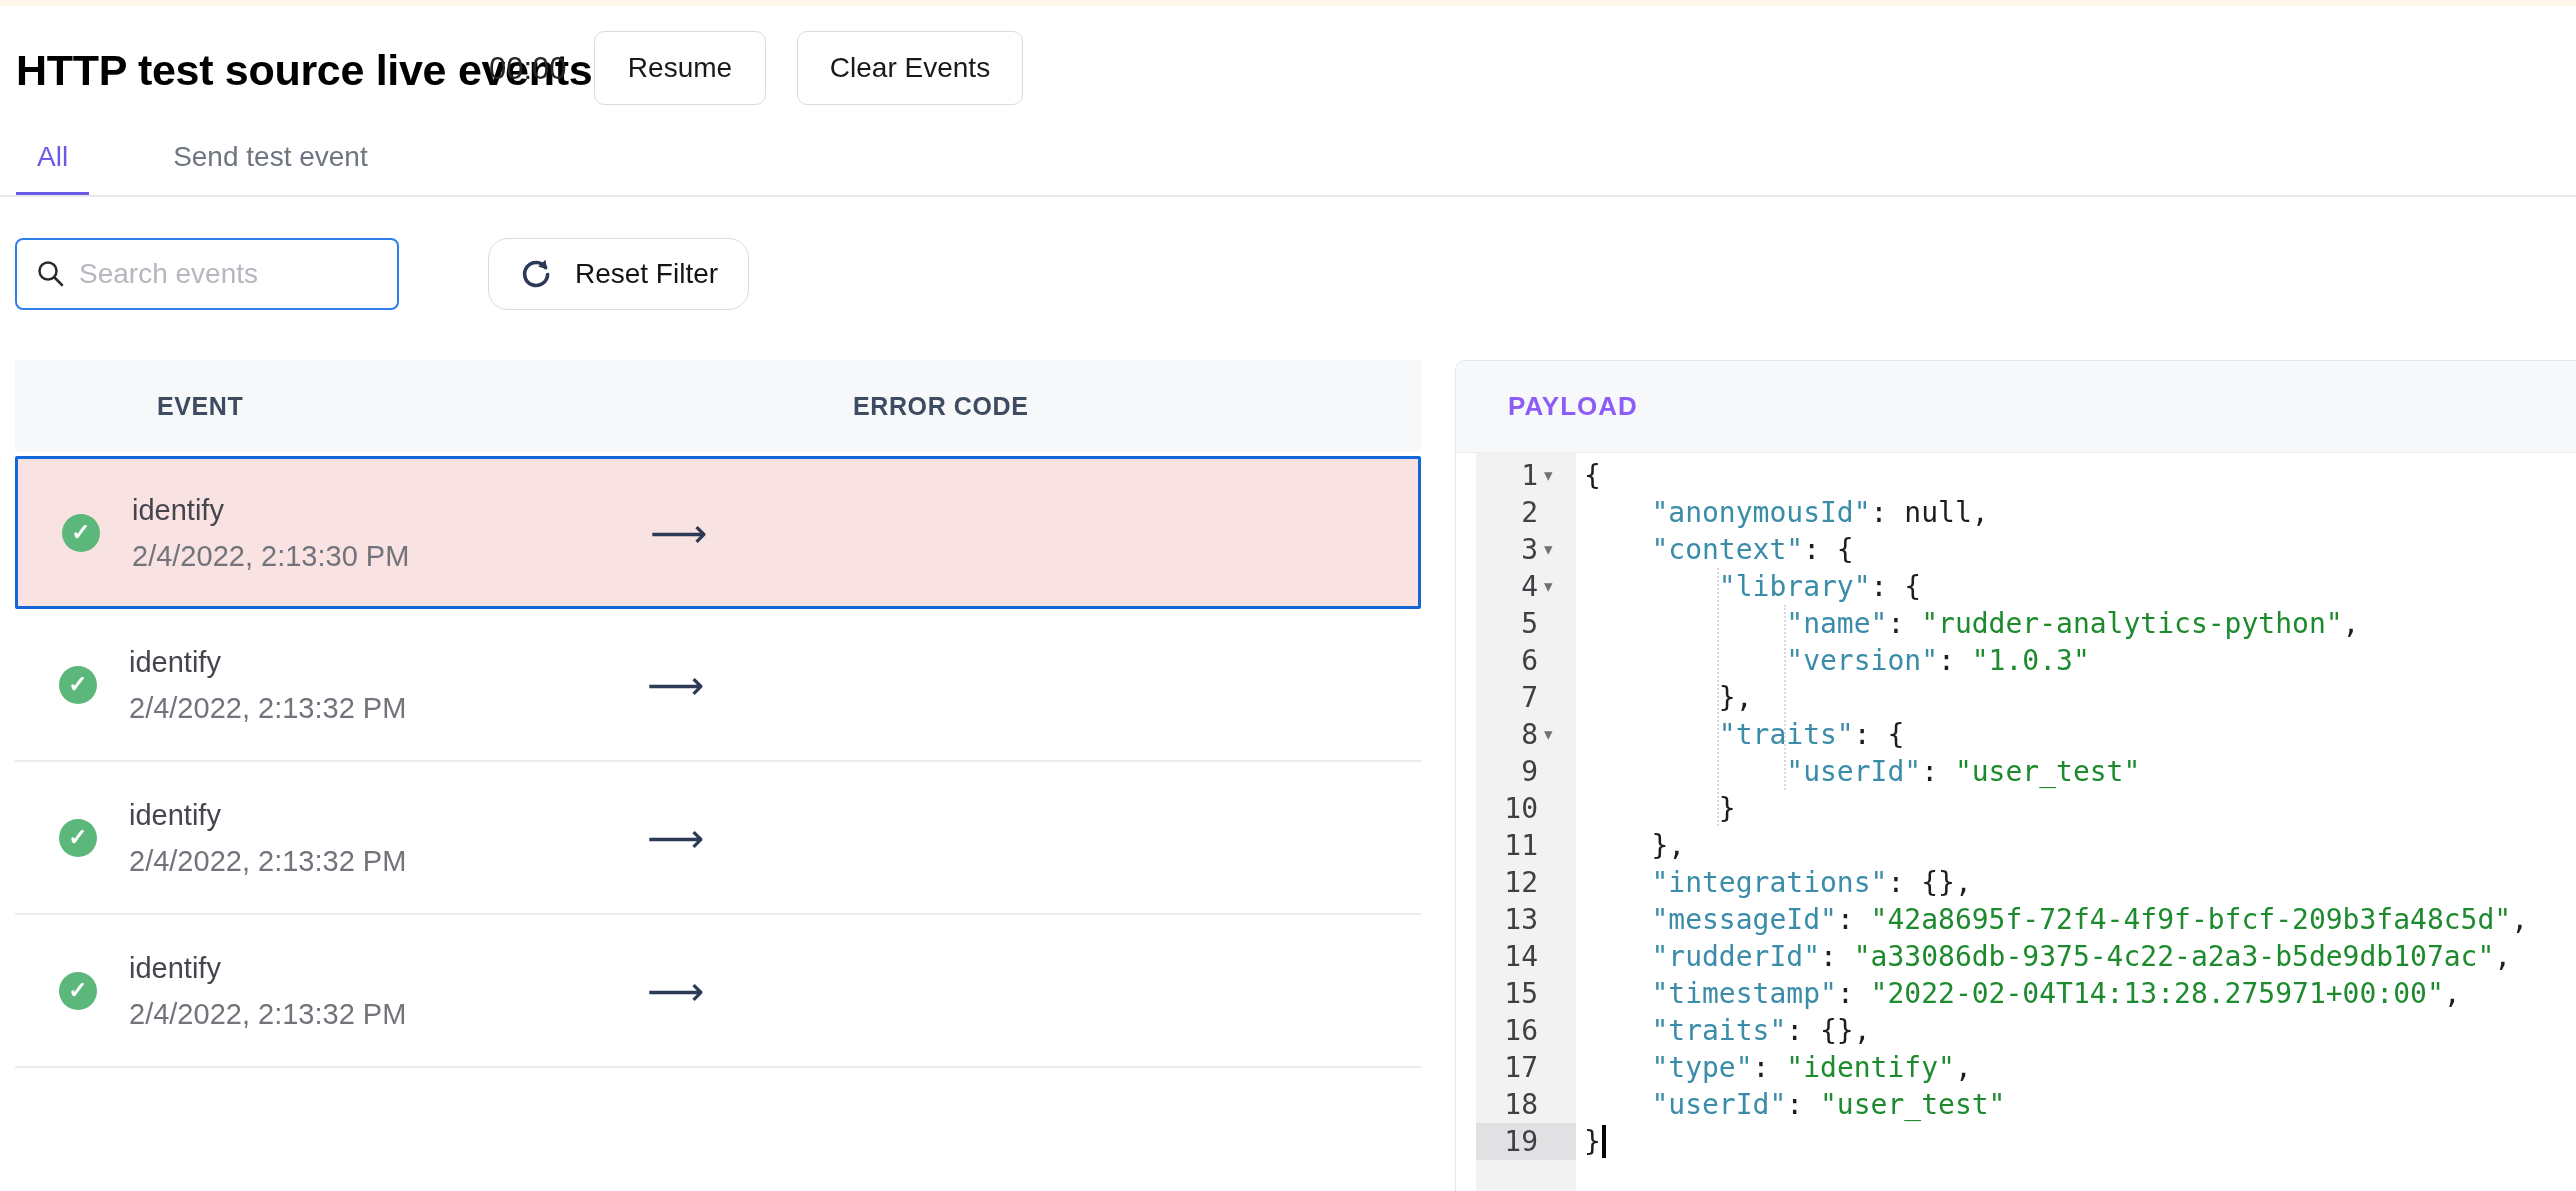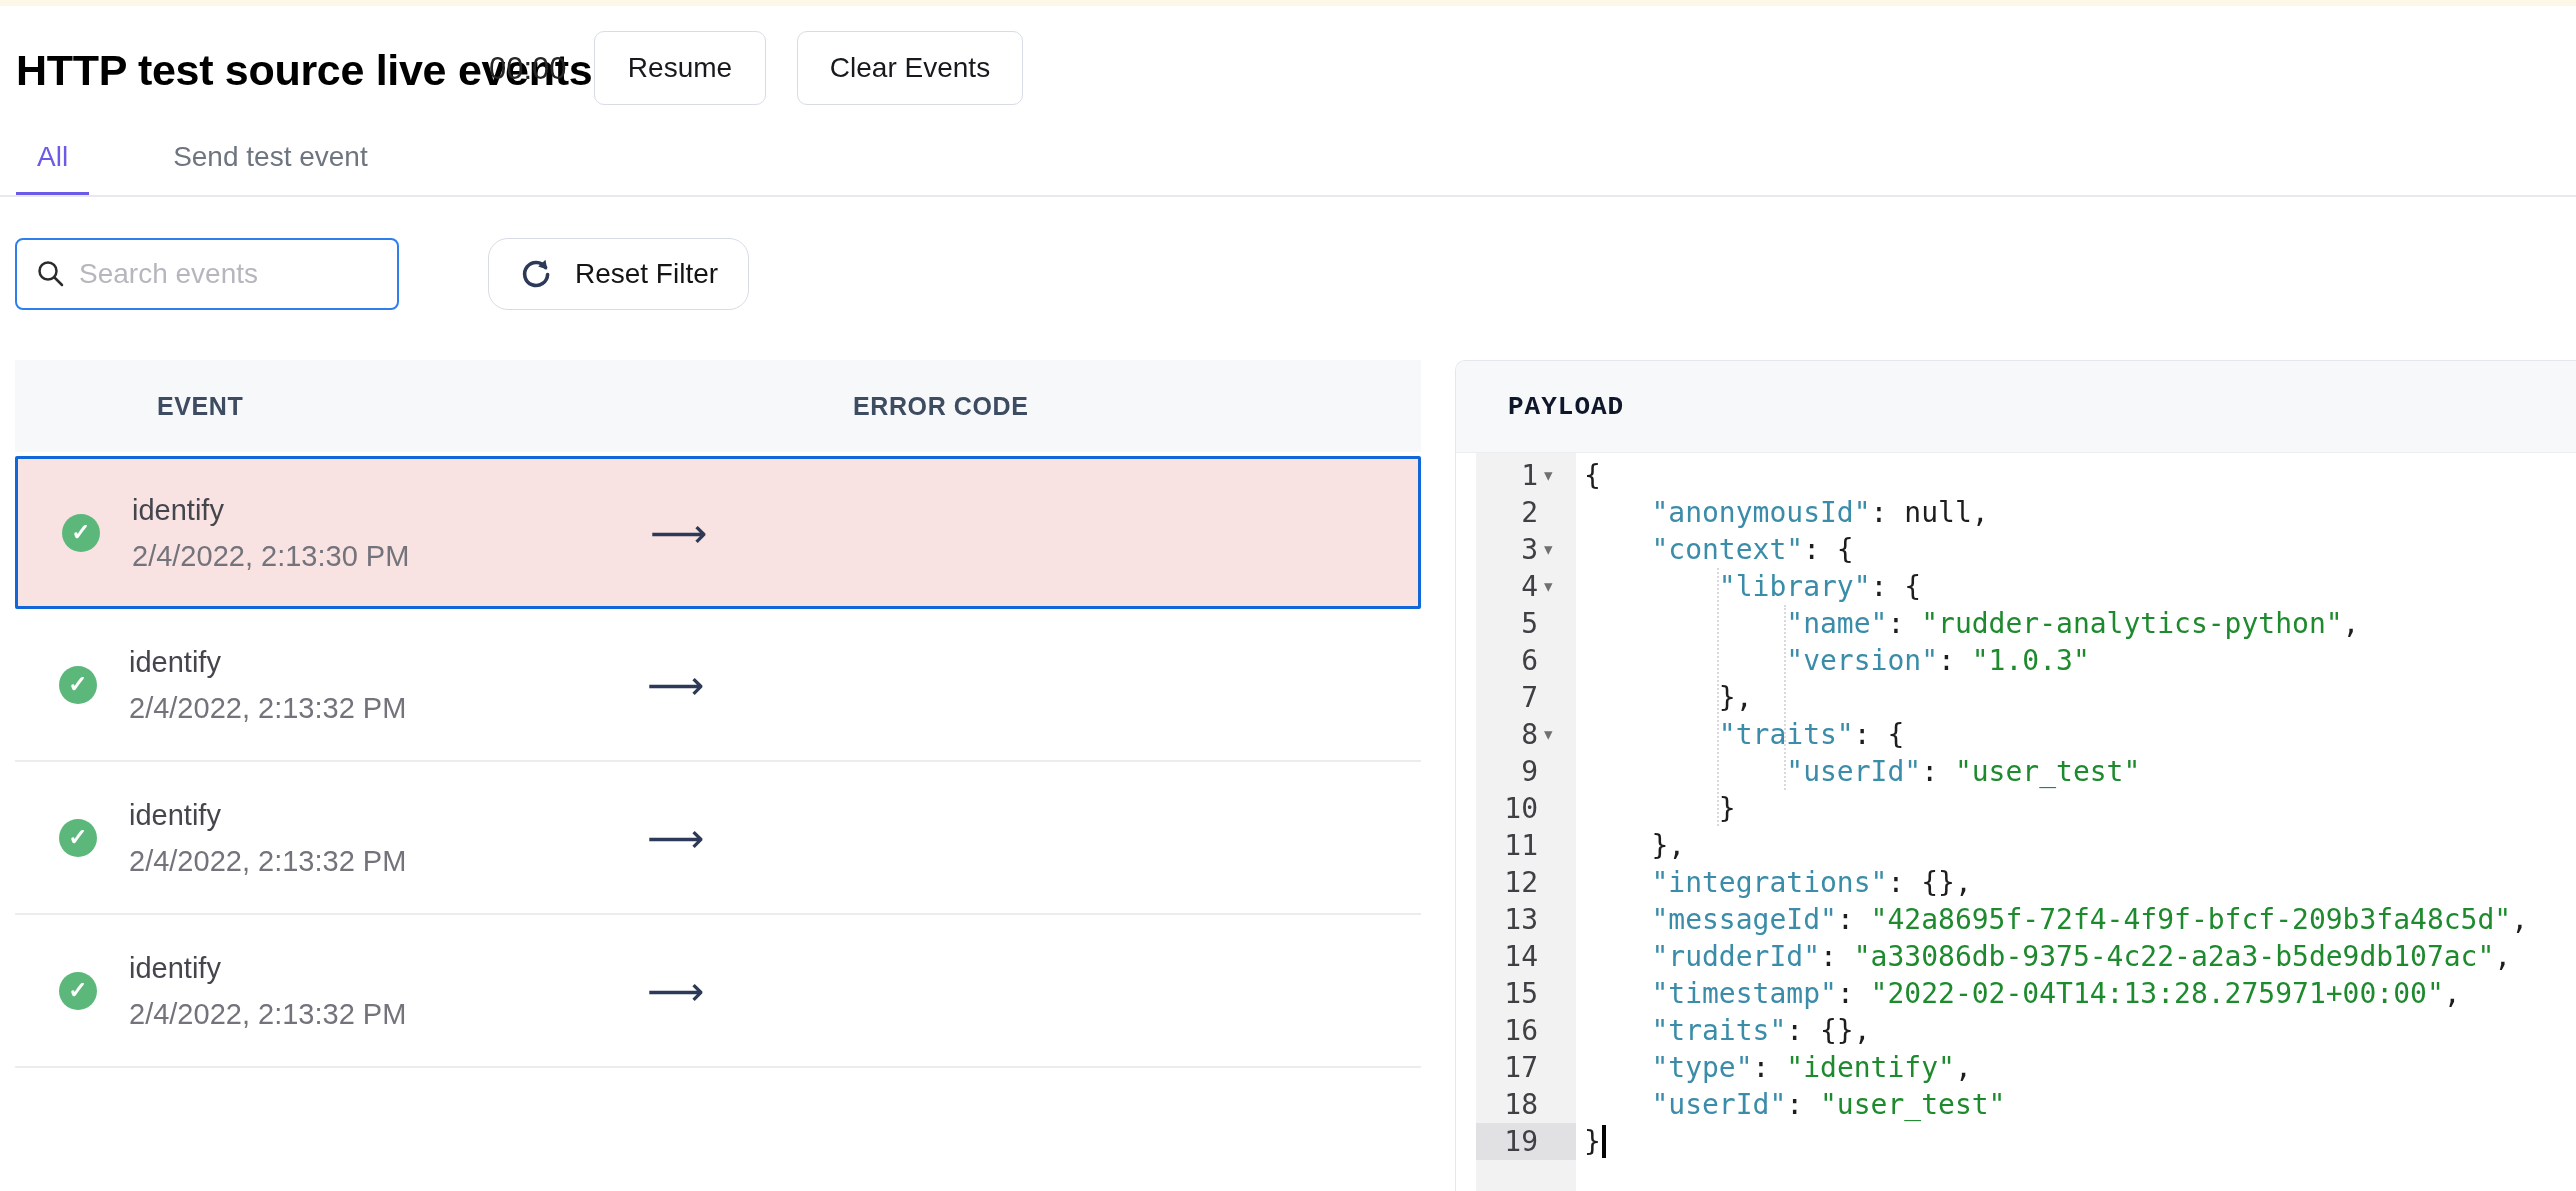--- a/index.html
+++ b/index.html
@@ -77,21 +77,21 @@
   
   .panel {
     position:absolute; left:1455px; top:360px; width:1121px; height:831px;
     border-top:1px solid #e4e7ec; border-left:1px solid #e4e7ec;
     border-top-left-radius:10px; background:#fff; overflow:hidden;
   }
   .panel-head {
     height:92px; background:#f7f8fa; border-bottom:1px solid #eceef1;
     display:flex; align-items:center;
   }
-  .panel-title { margin-left:52px; font-size:26px; font-weight:bold; color:#0f172a; letter-spacing:1px;font-family:Liberation Mono, monospace; }
+  .panel-title { margin-left:52px; font-size:26px; font-weight:bold; color:#8b5cf6; letter-spacing:1px; }
   .panel-body { position:relative; height:738px; }
   .gutter-strip { position:absolute; left:20px; top:0; width:100px; height:100%; background:#f2f2f3; }
   .code-area { position:absolute; left:0; top:4px; right:0; }
   .code-row { position:relative; height:37px; }
   .gutter-cell { position:absolute; left:20px; top:0; width:100px; height:100%; }
   .code-row.active .gutter-cell { background:#e1e1e3; }
   .ln { position:absolute; left:20px; top:0; width:62px; text-align:right; font:28px/37px "DejaVu Sans Mono", monospace; color:#3f3f44; }
   .fold { position:absolute; left:88px; top:0; line-height:37px; font-size:17px; color:#707070; cursor:pointer; }
   .code { position:absolute; left:128px; top:0; white-space:pre; font:28px/37px "DejaVu Sans Mono", monospace; color:#1d1d1f; }
   .tk-key { color:var(--json-key,#3a8ca9); }

